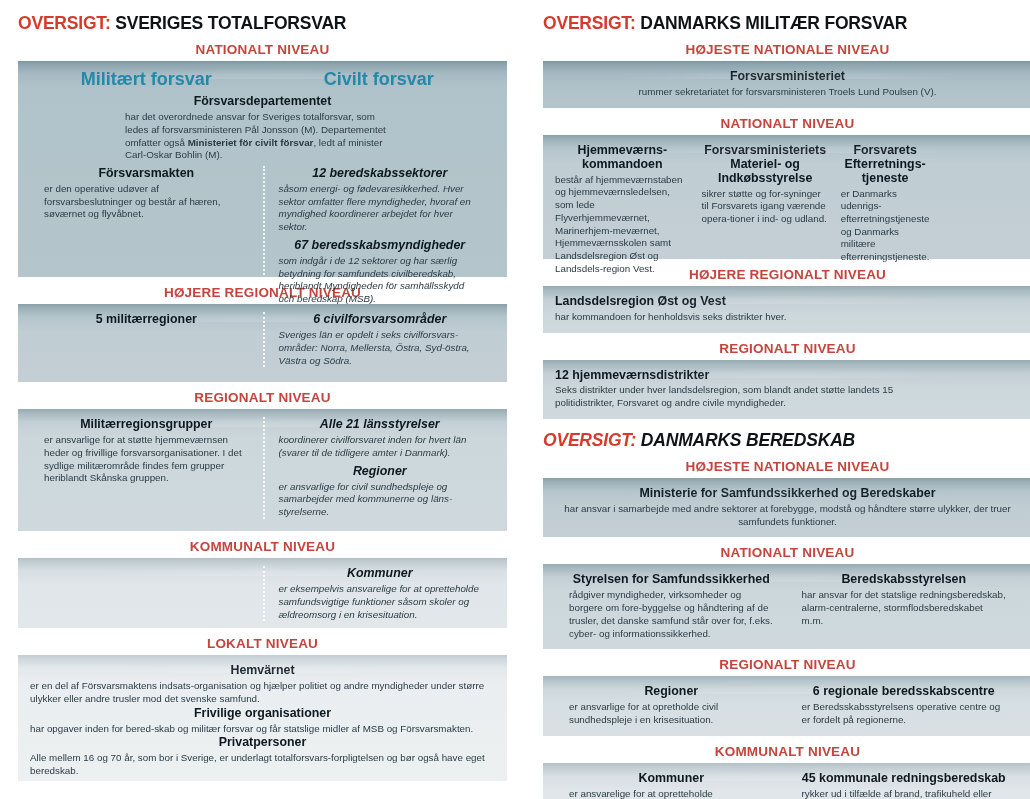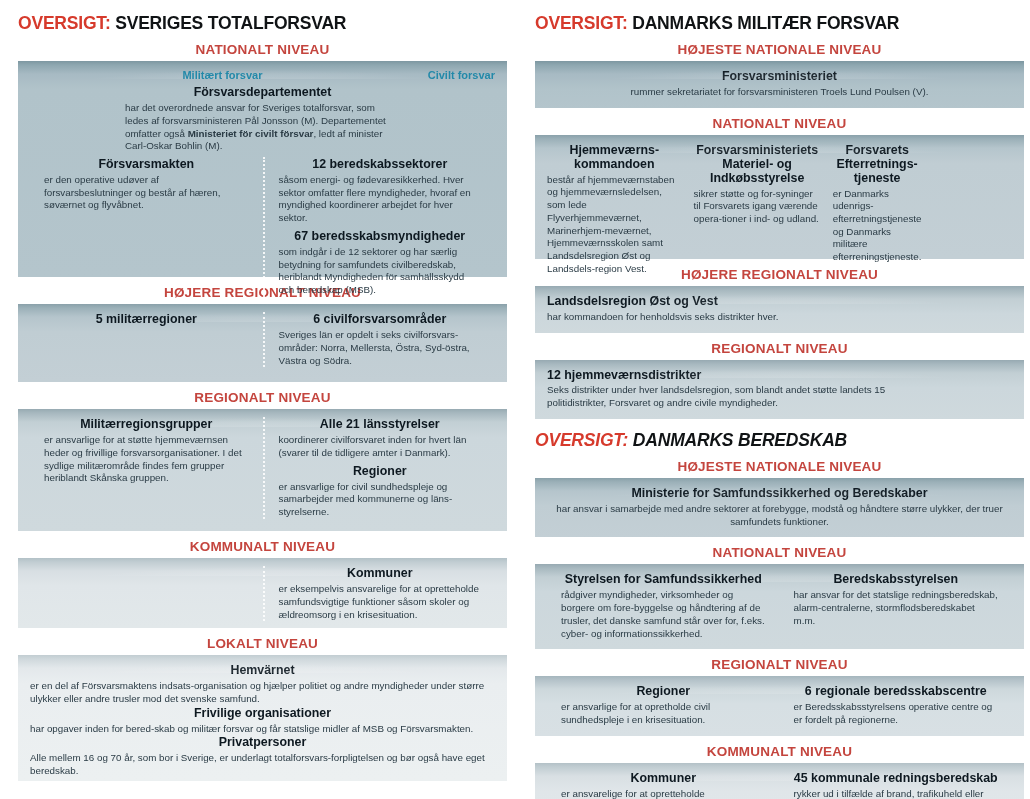--- a/index.html
+++ b/index.html
@@ -9,21 +9,21 @@
     --body-ink:#2a3b45;
     --head-ink:#0d1820;
   }
   *{box-sizing:border-box;margin:0;padding:0;}
   html,body{background:#fff;}
   body{
     width:1030px;height:799px;overflow:hidden;
     font-family:"Liberation Sans","DejaVu Sans",sans-serif;
     color:var(--body-ink);
   }
-  .page{display:flex;gap:28px;padding:12px 15px 10px 18px;width:1030px;height:641px;}
+  .page{display:flex;gap:36px;padding:12px 15px 10px 18px;width:1030px;height:641px;}
   .panel{width:489px;flex:0 0 489px;display:flex;flex-direction:column;}
 
   .title{font-size:17.5px;font-weight:bold;letter-spacing:-.2px;color:#101315;line-height:1.1;margin:2px 0 3px;}
   .title .red{color:var(--accent-red);}
   .title.second{margin-top:10px;font-style:italic;}
 
   .lvl{
     text-align:center;font-weight:bold;font-size:13.5px;color:var(--header-red);
     letter-spacing:.2px;margin:6px 0 4px;
   }
@@ -33,30 +33,30 @@
     content:"";position:absolute;left:0;right:0;top:0;height:18px;pointer-events:none;
     background:radial-gradient(60% 30px at 50% 30px,rgba(255,255,255,.30),rgba(255,255,255,0) 72%);
   }
   .lv1{background:linear-gradient(180deg,#7d97a1 0,#8ea7b0 4px,#a7bac3 13px,#b1c3ca 28px,#b4c5cc 100%);}
   .lv2{background:linear-gradient(180deg,#8aa1aa 0,#9bb0b8 4px,#b5c5cc 13px,#c0cdd3 28px,#c3cfd5 100%);}
   .lv3{background:linear-gradient(180deg,#97aab2 0,#a7b8bf 4px,#c2cfd4 13px,#ccd7dc 28px,#cfd9dd 100%);}
   .lv4{background:linear-gradient(180deg,#a5b6bd 0,#b4c2c9 4px,#cdd8dc 13px,#d6dfe3 28px,#d8e0e4 100%);}
   .lv5{background:linear-gradient(180deg,#b3c1c7 0,#c1cdd2 4px,#d8dfe3 13px,#e0e6e9 28px,#e2e8ea 100%);}
   .lv6{background:linear-gradient(180deg,#c2cdd2 0,#cfd8dc 4px,#e3e8eb 13px,#eaeef0 28px,#ecf0f1 100%);}
 
-  .tealhdr{color:var(--teal);font-weight:bold;font-size:11px;text-align:right;}
+  .tealhdr{color:var(--teal);font-weight:bold;font-size:18px;text-align:center;}
   .bhdr{font-weight:bold;font-size:12.4px;color:var(--head-ink);text-align:center;margin:5px 0 2px;line-height:1.12;}
   .bhdr.first{margin-top:1px;}
   .bhdr.left{text-align:left;}
   .body{font-size:9.8px;line-height:1.3;color:var(--body-ink);}
   .body.center{text-align:center;}
 
   .cols2{display:grid;grid-template-columns:1fr 1fr;column-gap:0;position:relative;}
   .cols2>.cell{padding:0 14px;}
-  .cols2.divided>.cell+.cell{border-left:2px dotted rgba(255,255,255,.85);}
+  .cols2.divided>.cell+.cell{border-left:2px dotted rgba(255,255,255,.85);font-style:italic;}
   .cols3{display:grid;grid-template-columns:1fr;column-gap:14px;}
   .cols4{display:grid;grid-template-columns:1.8fr 1.7fr 1.1fr 1.05fr;column-gap:12px;}
 
   .deptblock{max-width:275px;margin:2px auto 4px;}
   .deptblock .body{text-align:left;}
 
   .minh-national-se{min-height:216px;}
   .minh-hr-se{min-height:78px;}
   .minh-reg-se{min-height:122px;}
   .minh-kom-se{min-height:70px;}

